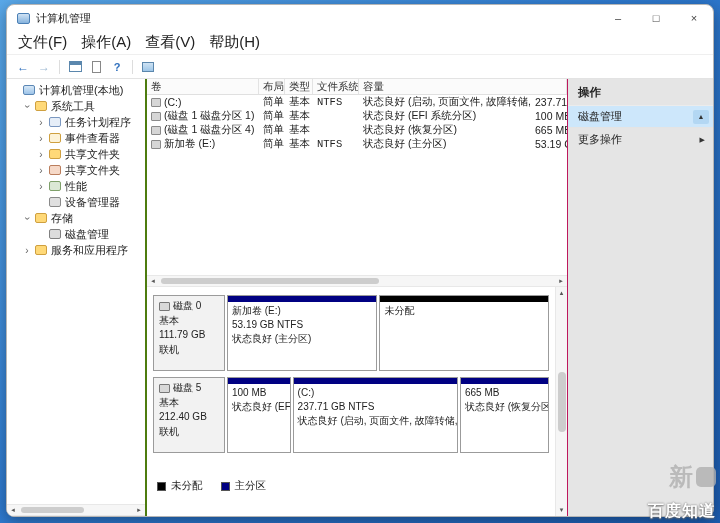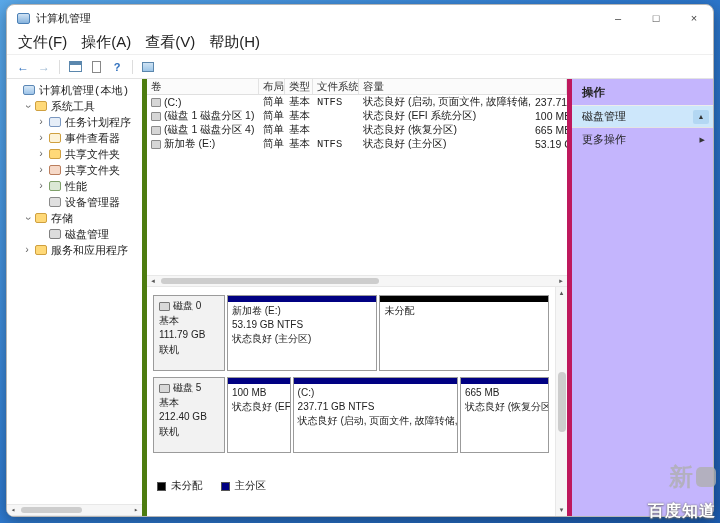--- a/index.html
+++ b/index.html
@@ -36,22 +36,22 @@
   .i-back { color:#2f6fbd; font-weight:bold; }
   .i-fwd  { color:#9db8d2; font-weight:bold; }
   .i-win  { width:13px; height:11px; border:1px solid #5b87ad; background:#fff; position:relative; }
   .i-win::before { content:""; position:absolute; left:0; right:0; top:0; height:3px; background:#5b87ad; }
   .i-doc  { width:9px; height:12px; border:1px solid #888; background:#fff; }
   .i-help { color:#2f6fbd; font-weight:bold; font-size:11px; }
   .i-grid { width:12px; height:10px; border:1px solid #5b87ad; background:linear-gradient(#cfe3f4,#9ec6e8); }
   
   .main { flex:1; display:flex; min-height:0; }
   
-  .left-panel { flex:0 0 140px; width:140px; border-right:5px solid #4d7c0f; position:relative;
-    font-size:11px; padding-top:3px; overflow:hidden;font-family:Liberation Mono, monospace; }
+  .left-panel { flex:0 0 140px; width:140px; border-right:2px solid #4d7c0f; position:relative;
+    font-size:11px; padding-top:3px; overflow:hidden; }
   .tree-item { height:16px; display:flex; align-items:center; gap:4px; padding-left:4px;
     white-space:nowrap; overflow:hidden; }
   .lvl1 { padding-left:16px; } .lvl2 { padding-left:30px; }
   .chev { flex:0 0 8px; width:8px; font-size:10px; color:#666; display:inline-flex; justify-content:center; }
   .chev.exp { transform:rotate(90deg); }
   .chev.none { visibility:hidden; }
   .ti { flex:0 0 12px; width:12px; height:10px; border-radius:2px;
     background:#ffd978; border:1px solid #cfa040; }
   .ti-computer { background:linear-gradient(#d7e8f7,#9cc3e8); border-color:#5b87b5; }
   .ti-sched { background:#e6eef8; border-color:#7a97c0; }
@@ -99,22 +99,22 @@
   .pbar { flex:0 0 6px; height:6px; }
   .pbar-primary { background:#000082; }
   .pbar-unalloc { background:#000000; }
   .pbody { padding:2px 4px; line-height:1.4; overflow:hidden; white-space:nowrap; }
   .legend { display:flex; gap:18px; align-items:center; font-size:10.5px; margin:26px 0 0 6px; }
   .legend-item { display:flex; align-items:center; }
   .sw { width:9px; height:9px; display:inline-block; margin-right:5px; border:1px solid #555; }
   .sw-unalloc { background:#000000; }
   .sw-primary { background:#000082; }
   
-  .right-panel { flex:0 0 146px; width:146px; border-left:5px solid #be185d; font-size:11px;
-    display:flex; flex-direction:column; background:#c4b5fd; }
+  .right-panel { flex:0 0 146px; width:146px; border-left:1px solid #be185d; font-size:11px;
+    display:flex; flex-direction:column; background:#e5e5e5; }
   .ap-head { padding:6px 10px 5px; font-weight:bold; font-size:11.5px; border-bottom:1px solid #ececec; }
   .ap-sel { background:#cde7fb; display:flex; align-items:center; justify-content:space-between;
     padding:3px 4px 3px 10px; border-bottom:1px solid #e4e4e4; }
   .ap-sel-arrow { width:16px; height:14px; display:flex; align-items:center; justify-content:center;
     font-size:7px; color:#333; background:#b3d7f3; border-radius:2px; }
   .ap-more { display:flex; align-items:center; justify-content:space-between; padding:4px 8px 4px 10px; }
   .ap-more-arrow { font-size:7px; color:#333; }
   
   .watermark { position:absolute; right:4px; bottom:4px; text-align:right; line-height:1; z-index:10; }
   .wm-top { display:flex; align-items:center; justify-content:flex-end; gap:3px;

